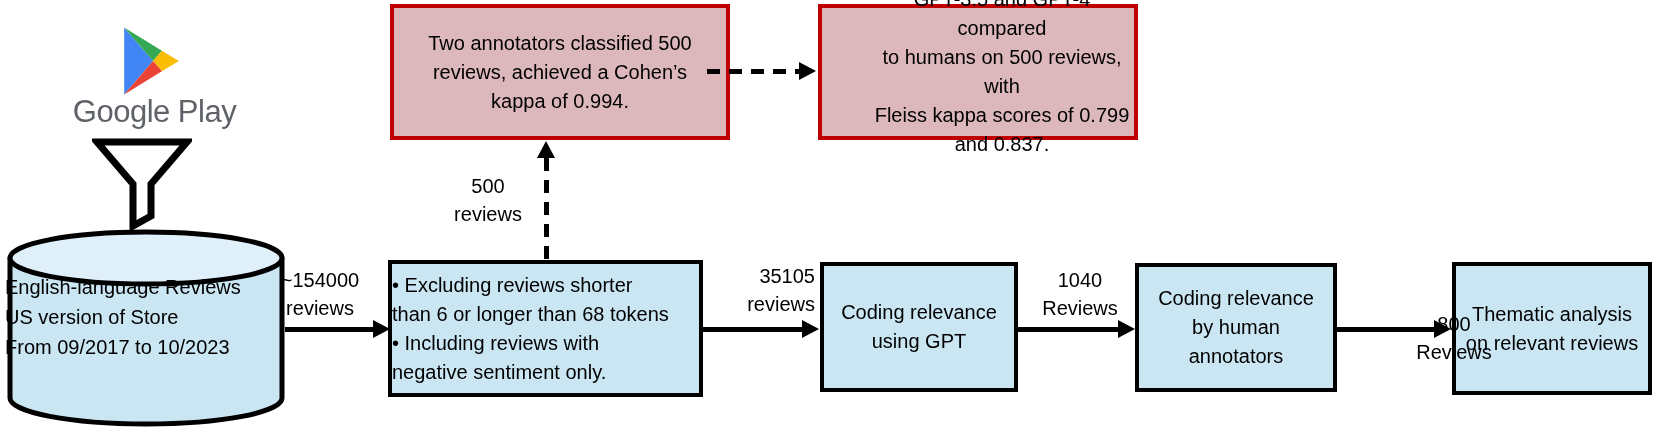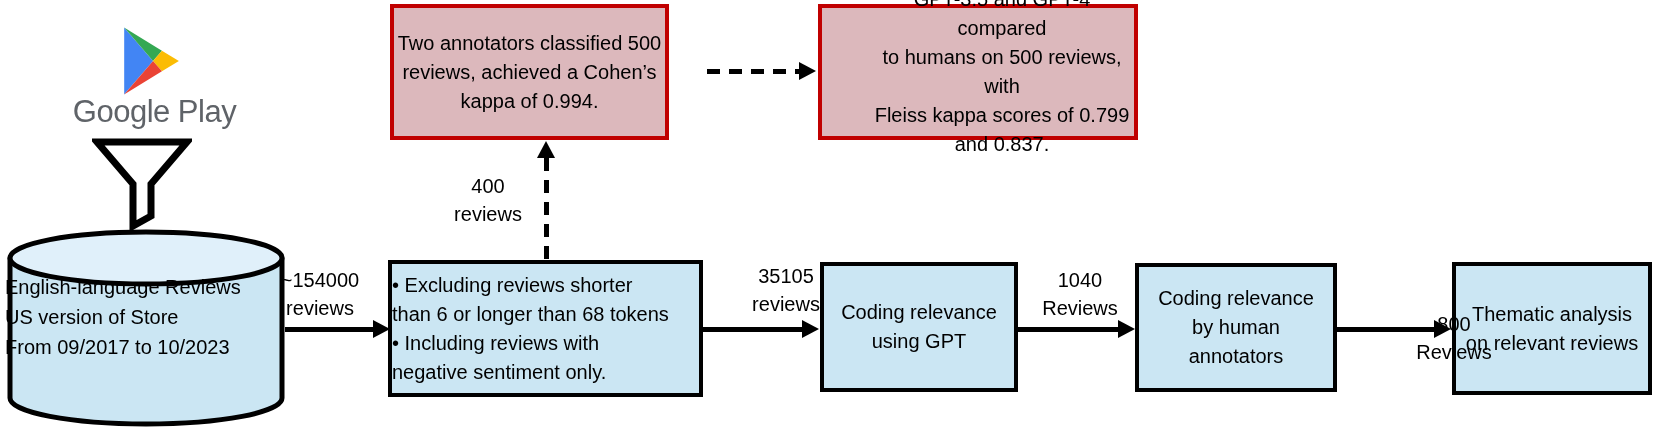--- a/index.html
+++ b/index.html
@@ -60,34 +60,34 @@
   </svg>
 
   <svg class="abs" style="left:6px;top:226px;" width="280" height="202" viewBox="0 0 280 202">
     <path d="M4 34 V172 A136 26 0 0 0 276 172 V34 Z" fill="#cbe6f3" stroke="#000000" stroke-width="5"></path>
     <ellipse cx="140" cy="32" rx="136" ry="26" fill="#e0f0fa" stroke="#000000" stroke-width="5"></ellipse>
   </svg>
   <div class="cyl-text">English-language Reviews
 US version of Store
 From 09/2017 to 10/2023</div>
 
-  <div class="rbox" style="left:390px;top:4px;width:279px;height:136px;">Two annotators classified 500
+  <div class="rbox" style="left:390px;top:4px;width:340px;height:136px;">Two annotators classified 500
 reviews, achieved a Cohen’s
 kappa of 0.994.</div>
   <div class="rbox" style="left:818px;top:4px;width:320px;height:136px;padding-left:48px;">GPT-3.5 and GPT-4 compared
 to humans on 500 reviews, with
 Fleiss kappa scores of 0.799
 and 0.837.</div>
 
   <div class="dash-h" style="left:707px;top:69px;width:93px;"></div>
   <div class="head-right" style="left:799px;top:62px;"></div>
 
   <div class="dash-v" style="left:544px;top:158px;height:102px;"></div>
   <div class="head-up" style="left:537px;top:141px;"></div>
-  <div class="elabel" style="left:438px;top:172px;width:100px;">400
+  <div class="elabel" style="left:438px;top:172px;width:100px;">500
 reviews</div>
 
   <div class="pbox left-text" style="left:388px;top:260px;width:315px;height:137px;">• Excluding reviews shorter
 than 6 or longer than 68 tokens
 • Including reviews with
 negative sentiment only.</div>
   <div class="pbox center-text" style="left:820px;top:262px;width:198px;height:130px;">Coding relevance
 using GPT</div>
   <div class="pbox center-text" style="left:1135px;top:263px;width:202px;height:129px;">Coding relevance
 by human
@@ -102,20 +102,20 @@
   <div class="head-right" style="left:802px;top:320px;"></div>
 
   <div class="hline" style="left:1018px;top:327px;width:101px;"></div>
   <div class="head-right" style="left:1118px;top:320px;"></div>
 
   <div class="hline" style="left:1337px;top:327px;width:99px;"></div>
   <div class="head-right" style="left:1434px;top:320px;"></div>
 
   <div class="elabel" style="left:260px;top:266px;width:120px;">~154000
 reviews</div>
-  <div class="elabel" style="left:734px;top:262px;width:104px;">35105
+  <div class="elabel" style="left:711px;top:262px;width:104px;text-align:right;">35105
 reviews</div>
   <div class="elabel" style="left:1028px;top:266px;width:104px;">1040
 Reviews</div>
   <div class="elabel" style="left:1402px;top:266px;width:104px;margin-top:44px;">800
 Reviews</div>
 
 </div>
 
 </body></html>

